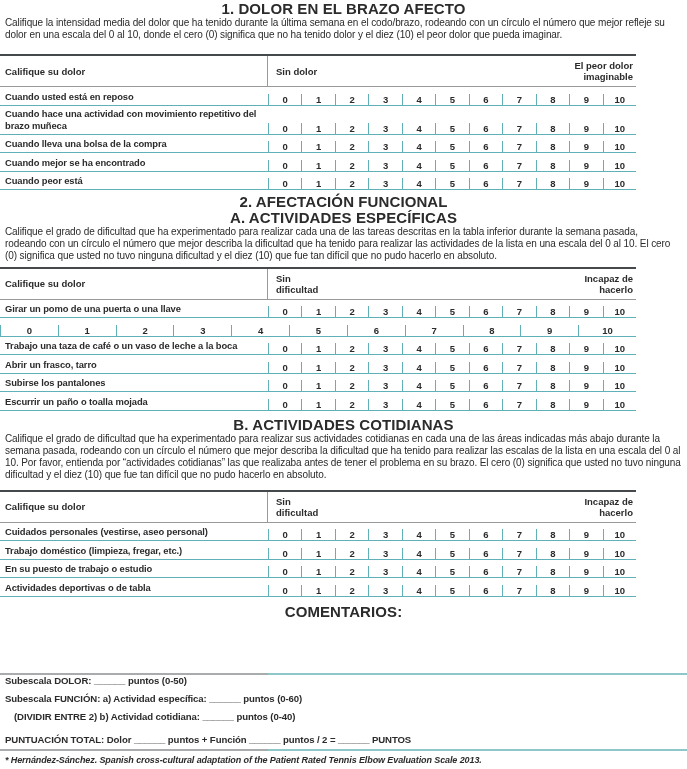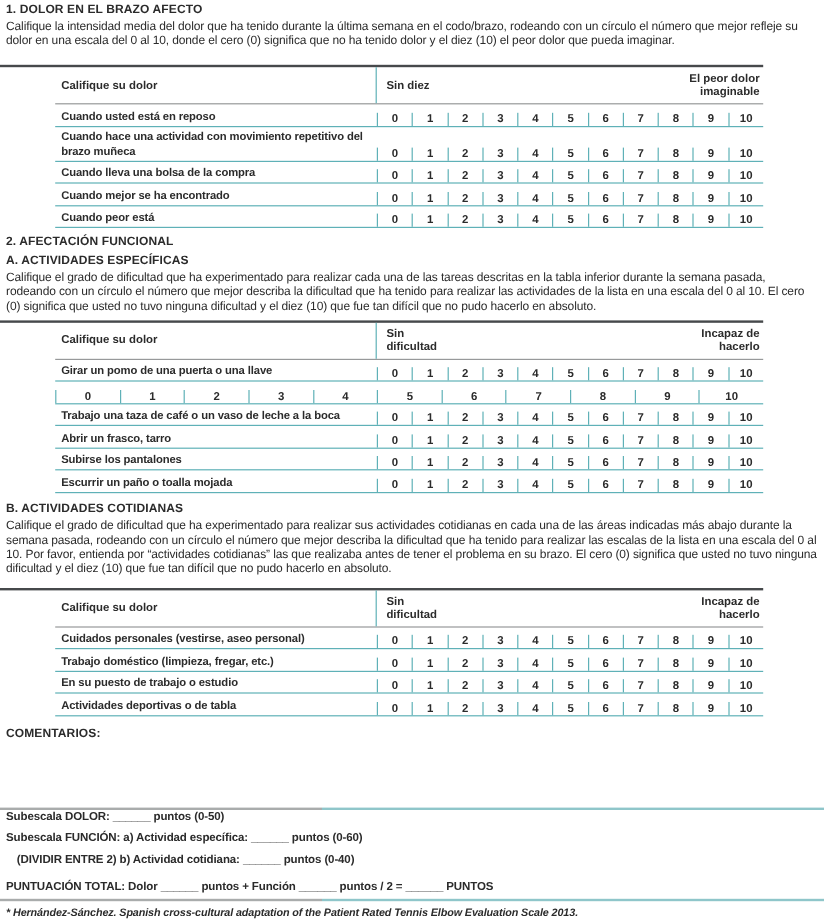--- a/index.html
+++ b/index.html
@@ -7,30 +7,30 @@
   body {
     height: 769px;
     background: #ffffff;
     color: #2b2b2b;
     font-family: "Liberation Sans", "DejaVu Sans", sans-serif;
     overflow: hidden;
   }
   .page { padding-top: 3px; }
 
   .sec-title {
-    font-size: 10px; font-weight: 700; line-height: 11px;
-    margin: 0 5px; letter-spacing: 0.1px;
+    font-size: 15px; font-weight: 700; line-height: 11px;
+    margin: 0 5px; letter-spacing: 0.1px; text-align: center;
   }
   .para {
     font-size: 10px; font-weight: 400; line-height: 12px;
     margin: 3px 5px 0 5px; letter-spacing: -0.1px;
   }
 
   
-  .qtable { width: 636px; border-top: 2px solid #46494b; padding-left: 46px; }
+  .qtable { width: 636px; border-top: 2px solid #46494b; }
   .thead {
     display: flex; align-items: stretch;
     border-bottom: 1.5px solid #97999a;
     min-height: 31px;
   }
   .thead-left {
     width: 268px; flex: 0 0 268px;
     display: flex; align-items: center;
     padding: 4px 8px 4px 5px;
     font-size: 9.5px; font-weight: 700;
@@ -98,21 +98,21 @@
 
 <div class="page">
 
   <div class="sec-title">1. DOLOR EN EL BRAZO AFECTO</div>
   <div class="para">Califique la intensidad media del dolor que ha tenido durante la última semana en el codo/brazo, rodeando con un círculo el número que mejor refleje su dolor en una escala del 0 al 10, donde el cero (0) significa que no ha tenido dolor y el diez (10) el peor dolor que pueda imaginar.</div>
 
   <section class="qtable mt-tbl1">
     <div class="thead">
       <div class="thead-left">Califique su dolor</div>
       <div class="thead-right">
-        <div class="scale-min">Sin diez</div>
+        <div class="scale-min">Sin dolor</div>
         <div class="scale-max">El peor dolor imaginable</div>
       </div>
     </div>
     <div class="trows">
         <div class="trow">
           <div class="tlabel">Cuando usted está en reposo</div>
           <div class="tcell">0</div>
           <div class="tcell">1</div>
           <div class="tcell">2</div>
           <div class="tcell">3</div>

